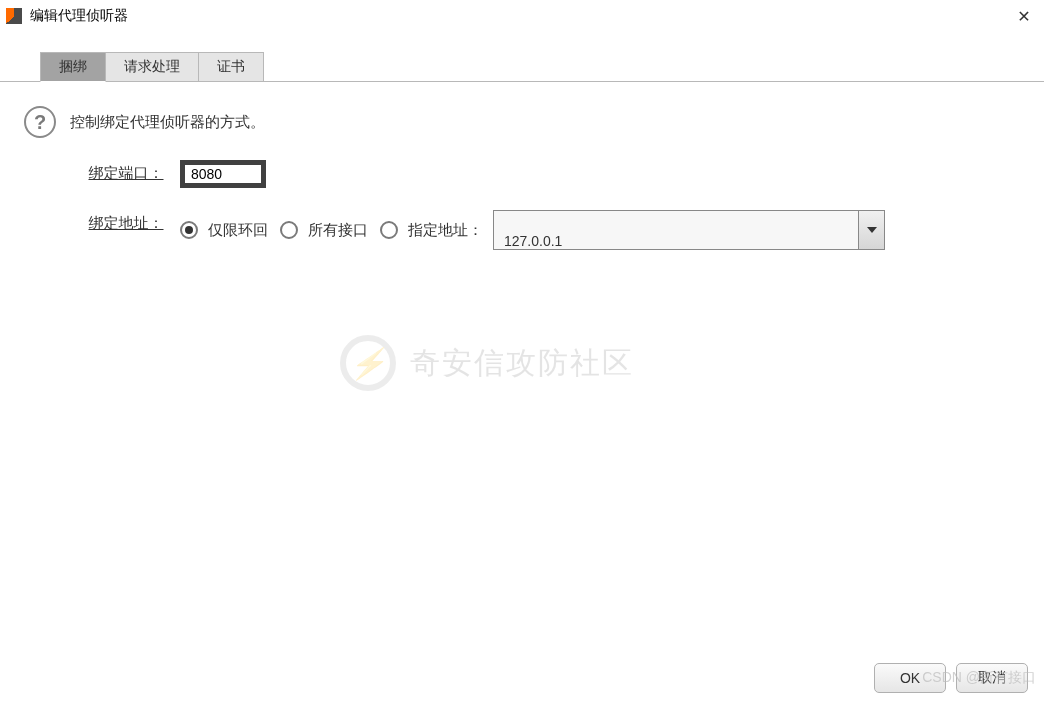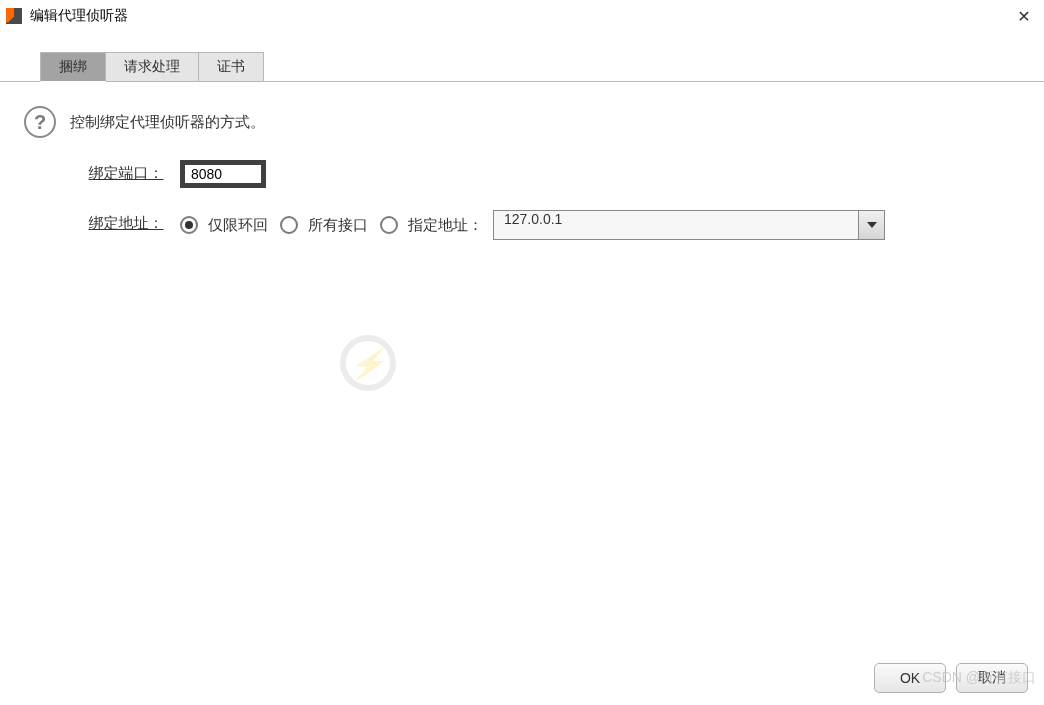--- a/index.html
+++ b/index.html
@@ -130,25 +130,25 @@
       background: #fff;
     }
     .radio-inner {
       width: 8px; height: 8px;
       border-radius: 50%;
       background: #333;
     }
     .radio-label { font-size: 15px; color: #333; }
     .select-wrap {
       width: 392px;
-      height: 30px;
+      height: 40px;
       border: 1px solid #888;
       background: #f7f7f7;
       display: inline-flex;
-      align-items: flex-start;
+      align-items: flex-end;
       padding-left: 10px;
       position: relative;
     }
     .select-val { font-size: 14px; color: #333; }
     .select-btn {
       width: 26px; height: 100%;
       background: linear-gradient(#f0f0f0,#d6d6d6);
       border-left: 1px solid #888;
       position: absolute;
       right: 0; top: 0;
@@ -273,20 +273,21 @@
       </div>
     </div>
 
   </div>
 </div>
 
 <div class="watermark">
   <div class="wm-circle">
       <span class="wm-bolt">⚡</span>
     </div>
+  <div class="wm-text">奇安信攻防社区</div>
 </div>
 
 <div class="button-bar">
   <div class="btn">OK</div>
   <div class="btn">取消</div>
 </div>
 
 <div class="csdn-mark">CSDN @所有接口</div>
 
 </body></html>

